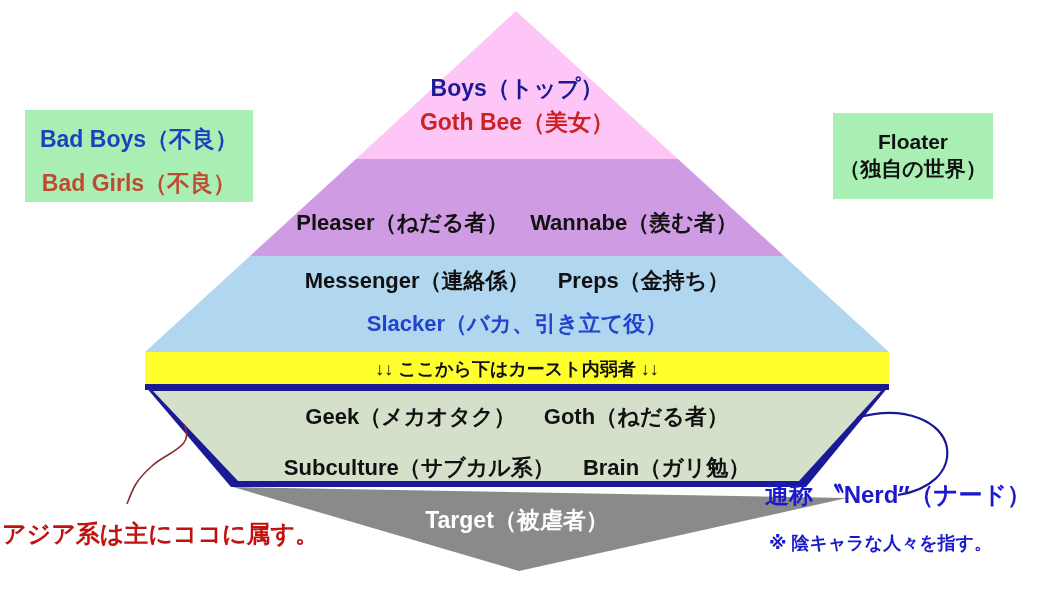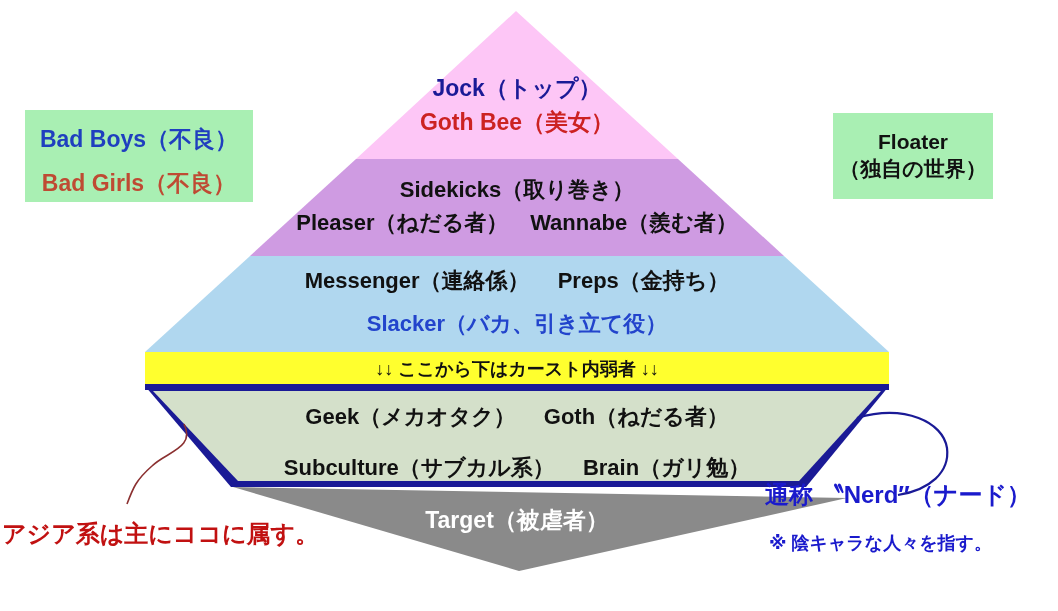--- a/index.html
+++ b/index.html
@@ -55,24 +55,23 @@
   <div class="divider-rule"></div>
   <div class="layer band-weak-border"></div>
   <div class="layer band-weak"></div>
   <div class="layer band-target"></div>
 
   <svg class="overlay" width="1058" height="611" viewBox="0 0 1058 611">
     <path d="M 184 424 C 196 448, 166 452, 152 466 C 136 480, 133 488, 127 504" fill="none" stroke="#8b3030" stroke-width="1.6"></path>
     <path d="M 857 418 C 905 404, 943 422, 947 448 C 950 472, 930 490, 898 495" fill="none" stroke="#1a1a96" stroke-width="2.2"></path>
   </svg>
 
-  <div class="plabel lab-jock">Jock（トップ）</div>
+  <div class="plabel lab-jock">Boys（トップ）</div>
   <div class="plabel lab-queen">Goth Bee（美女）</div>
 
-  <div class="plabel lab-sidekicks">Sidekicks（取り巻き）</div>
   <div class="plabel lab-pleaser">Pleaser（ねだる者）　Wannabe（羨む者）</div>
 
   <div class="plabel lab-messenger">Messenger（連絡係）　 Preps（金持ち）</div>
   <div class="plabel lab-slacker">Slacker（バカ、引き立て役）</div>
 
   <div class="plabel lab-caste">↓↓ ここから下はカースト内弱者 ↓↓</div>
 
   <div class="plabel lab-geek">Geek（メカオタク）　 Goth（ねだる者）</div>
   <div class="plabel lab-subculture">Subculture（サブカル系）　 Brain（ガリ勉）</div>
 

